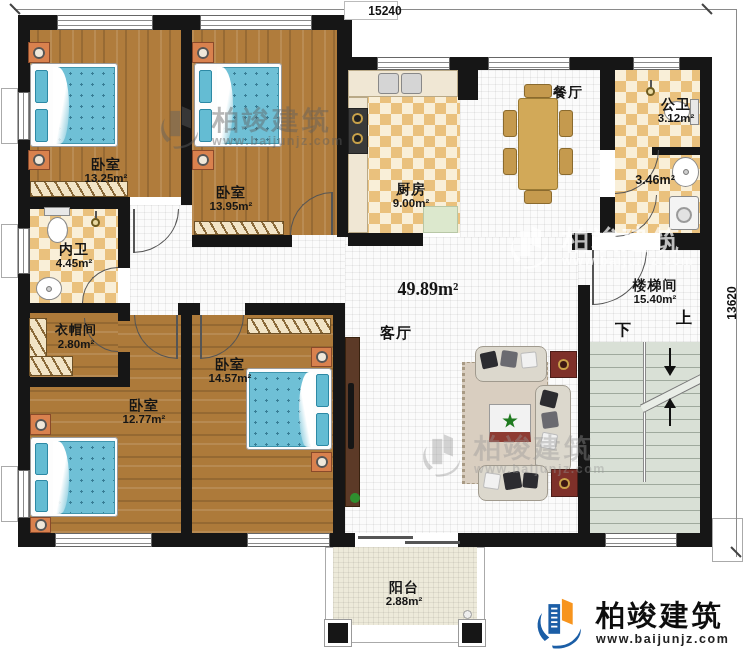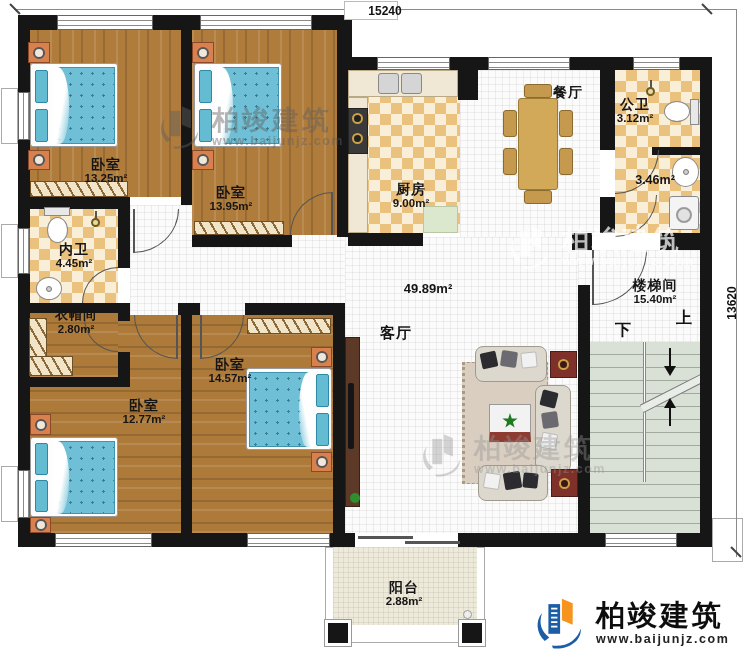--- a/index.html
+++ b/index.html
@@ -306,51 +306,51 @@
     <span class="room-name">卧室</span>
     <span class="room-area">13.95m²</span>
   </span>
   <span class="room-label" style="left:411px;top:196px;">
     <span class="room-name">厨房</span>
     <span class="room-area">9.00m²</span>
   </span>
   <span class="room-label" style="left:568px;top:92px;">
     <span class="room-name">餐厅</span>
   </span>
-  <span class="room-label" style="left:635px;top:111px;">
+  <span class="room-label" style="left:676px;top:111px;">
     <span class="room-name">公卫</span>
     <span class="room-area">3.12m²</span>
   </span>
   <span class="room-label" style="left:655px;top:180px;">
     <span class="room-area" style="font-size:12.5px;">3.46m²</span>
   </span>
   <span class="room-label" style="left:655px;top:292px;">
     <span class="room-name">楼梯间</span>
     <span class="room-area">15.40m²</span>
   </span>
   <span class="updown" style="left:676px;top:308px;">上</span>
   <span class="updown" style="left:615px;top:320px;">下</span>
   <span class="room-label" style="left:74px;top:256px;">
     <span class="room-name">内卫</span>
     <span class="room-area">4.45m²</span>
   </span>
-  <span class="room-label" style="left:76px;top:322px;text-align:center;">
+  <span class="room-label" style="left:76px;top:337px;text-align:center;">
     <span class="room-name" style="font-size:13px;">衣帽间</span>
     <span class="room-area">2.80m²</span>
   </span>
   <span class="room-label" style="left:144px;top:412px;">
     <span class="room-name">卧室</span>
     <span class="room-area">12.77m²</span>
   </span>
   <span class="room-label" style="left:230px;top:371px;">
     <span class="room-name">卧室</span>
     <span class="room-area">14.57m²</span>
   </span>
   <span class="room-label" style="left:428px;top:289px;">
-    <span class="room-area" style="font-size:13px;">49.89m²</span>
+    <span class="room-area" style="font-size:18px;font-family:Liberation Serif, serif;">49.89m²</span>
   </span>
   <span class="room-label" style="left:396px;top:333px;">
     <span class="room-name" style="font-size:15px;">客厅</span>
   </span>
   <span class="room-label" style="left:404px;top:594px;">
     <span class="room-name">阳台</span>
     <span class="room-area">2.88m²</span>
   </span>
 
   <div class="wm" style="left:158px;top:102px;color:rgba(95,95,95,0.45);">

